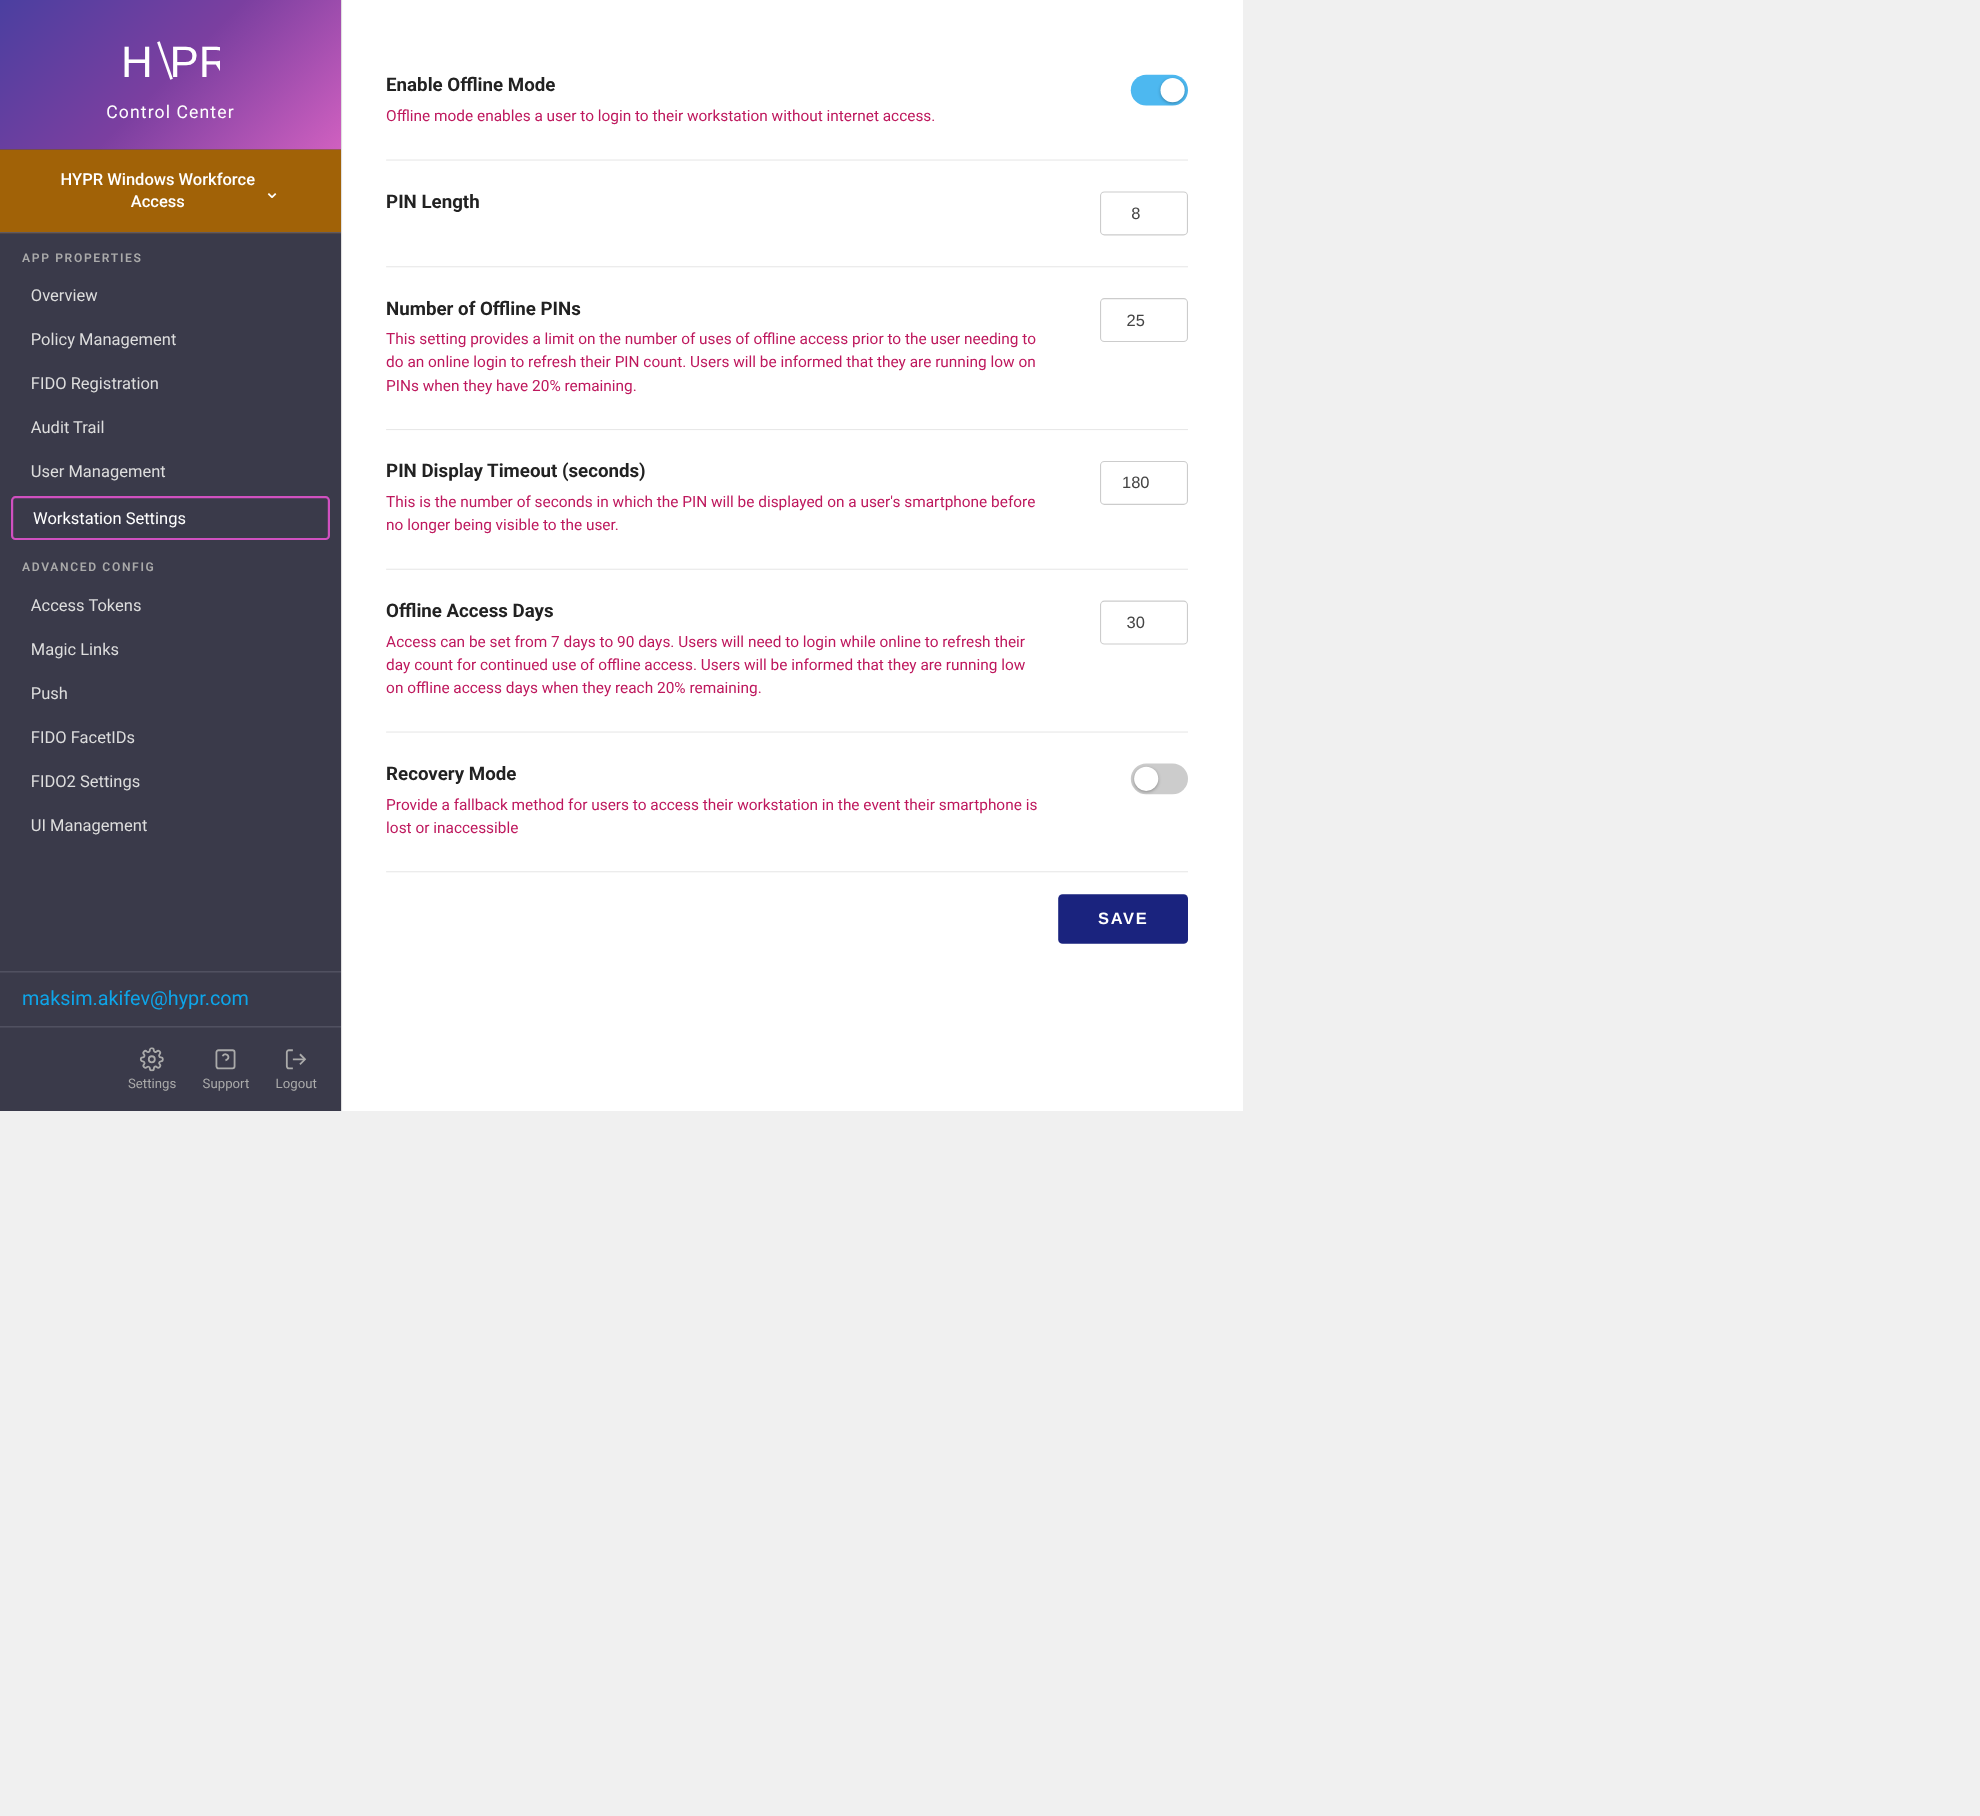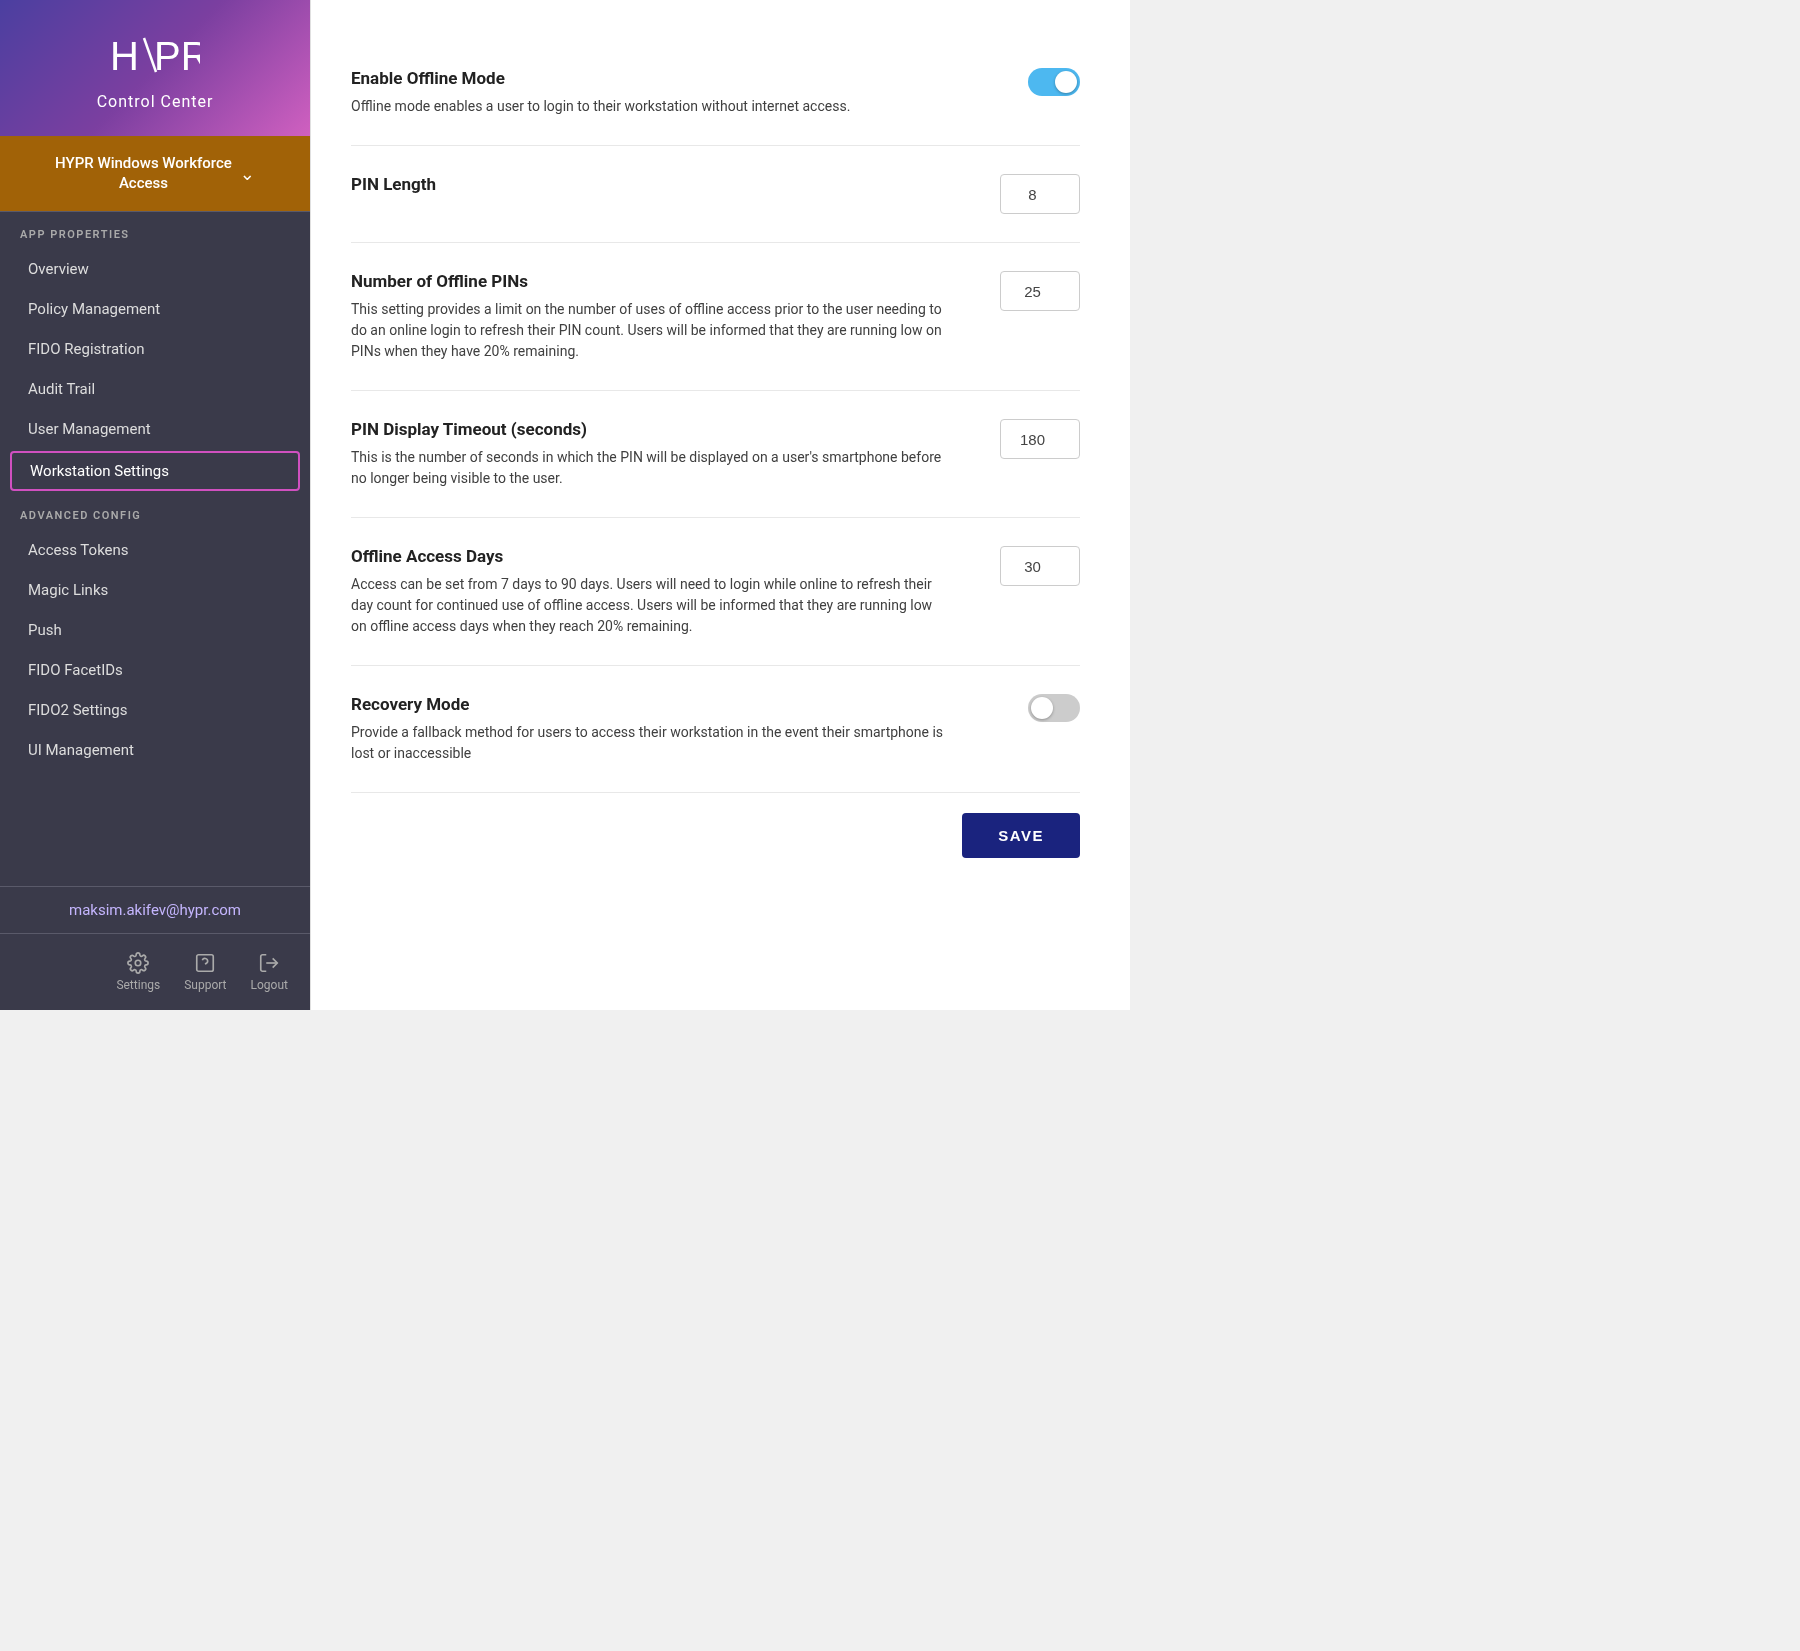--- a/index.html
+++ b/index.html
@@ -89,23 +89,23 @@
       background: transparent;
     }
 
     .sidebar-footer {
       margin-top: auto;
       border-top: 1px solid #5a5a6a;
     }
 
     .user-email {
       padding: 14px 20px;
-      color: #c4b5fd;
-      font-size: 15px;
-      text-align: center;
+      color: #0ea5e9;
+      font-size: 18px;
+      text-align: left;
       border-bottom: 1px solid #5a5a6a;
     }
 
     .footer-actions {
       display: flex;
       justify-content: flex-end;
       padding: 12px 10px;
     }
 
     .footer-btn {
@@ -151,21 +151,21 @@
 
     .setting-title {
       font-size: 17px;
       font-weight: 700;
       color: #222222;
       margin-bottom: 8px;
     }
 
     .setting-desc {
       font-size: 14px;
-      color: #404040;
+      color: #be185d;
       line-height: 1.5;
       max-width: 620px;
     }
 
     .setting-control {
       flex-shrink: 0;
       display: flex;
       align-items: center;
       min-width: 100px;
       justify-content: flex-end;

